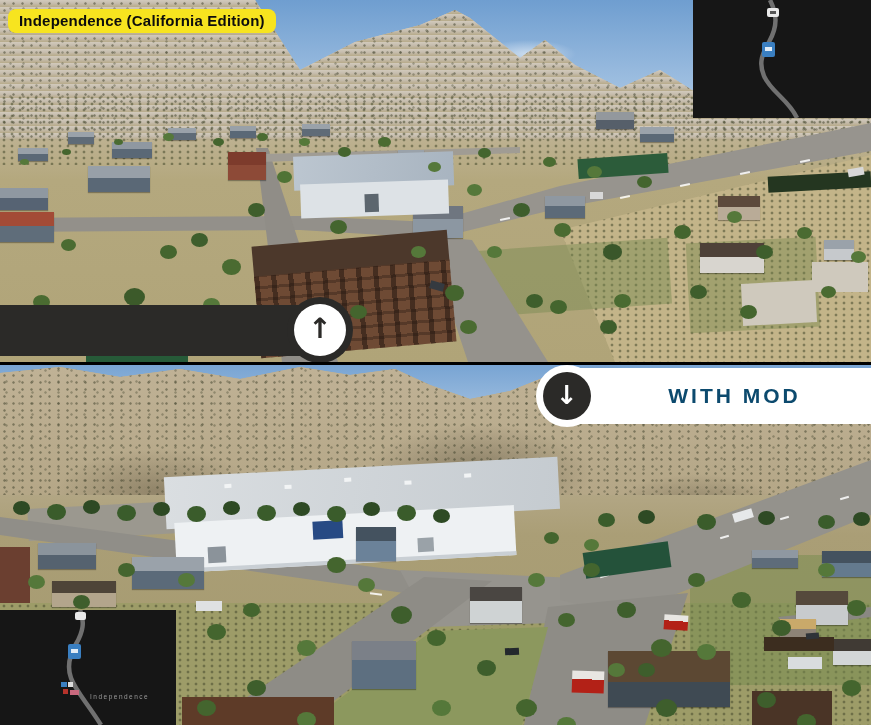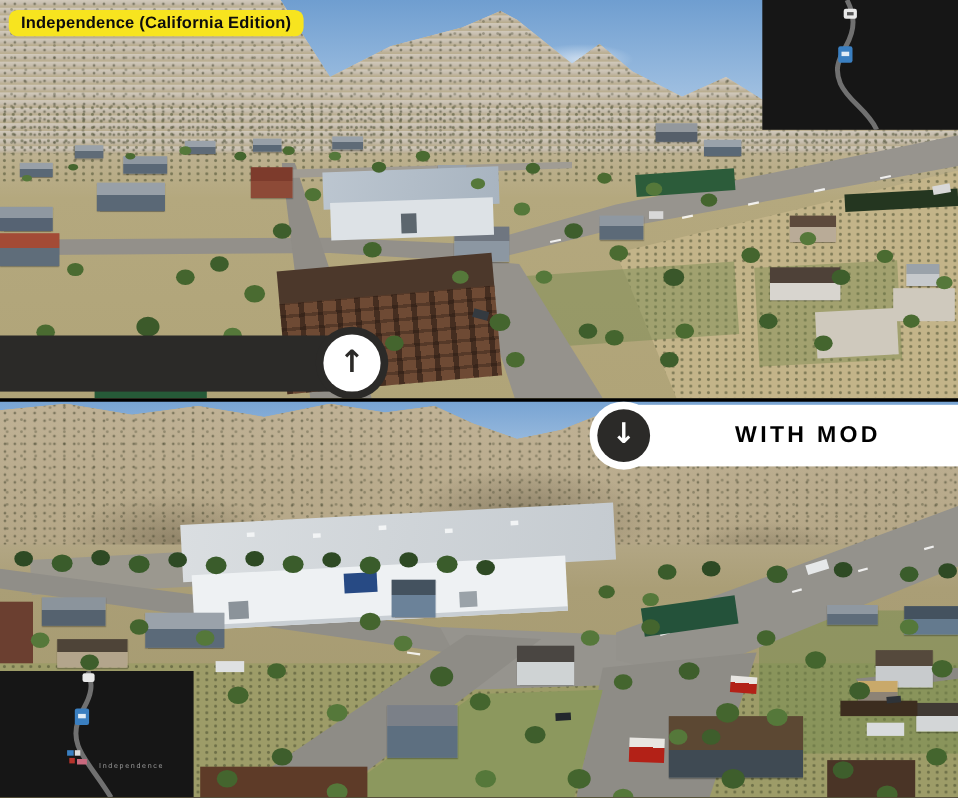--- a/index.html
+++ b/index.html
@@ -1,18 +1,18 @@
 <!DOCTYPE html>
 <html><head>
 <meta charset="utf-8">
 <style>
   html,body{margin:0;padding:0;background:#000;font-family:"Liberation Sans",sans-serif;}
   #stage{position:relative;width:871px;height:725px;overflow:hidden;background:#b4a87e;}
   .panel{position:absolute;left:0;width:871px;overflow:hidden;}
-  #panel-top{top:0;height:362px;border-bottom:8px solid #000000;}
+  #panel-top{top:0;height:362px;border-bottom:3px solid #000000;}
   #panel-bottom{top:365px;height:360px;}
   i,.el{position:absolute;display:block;}
   .fill{left:0;top:0;width:100%;height:100%;}
   .dots{background-image:radial-gradient(circle, rgba(70,75,45,.55) 0 .9px, transparent 1.8px);background-size:8px 6px;}
   .dots2{background-image:radial-gradient(circle, rgba(60,62,40,.5) 0 .8px, transparent 1.6px),radial-gradient(circle, rgba(60,62,40,.35) 0 .8px, transparent 1.6px);background-size:9px 7px,13px 11px;background-position:0 0,4px 3px;}
   .dash{height:2px;background:rgba(255,255,255,.85);}
   .house{box-shadow:0 1px 1px rgba(0,0,0,.3);}
   .tree{width:13px;height:10px;border-radius:50%;background:transparent;left:0;top:0;}
   .trees-top{box-shadow:193px 235px 0 2px #3e5e2c,225px 262px 0 3px #4a6b31,128px 292px 0 4px #3c5a2a,205px 300px 0 2px #55783a,62px 240px 0 1px #4a6b31,278px 172px 0 1px #4f7335,332px 222px 0 2px #44652e,468px 185px 0 1px #55783a,515px 205px 0 2px #3e5e2c,556px 225px 0 2px #4a6b31,606px 247px 0 3px #3a572a,488px 247px 0 1px #55783a,448px 288px 0 3px #44652e,528px 296px 0 2px #3e5e2c,616px 296px 0 2px #4a6b31,676px 227px 0 2px #44652e,728px 212px 0 1px #55783a,758px 247px 0 2px #3e5e2c,798px 228px 0 1px #4a6b31,638px 177px 0 1px #44652e,588px 167px 0 1px #55783a,543px 157px 0 0 #4a6b31,478px 148px 0 0 #44652e,428px 162px 0 0 #55783a,378px 137px 0 0 #4a6b31,338px 147px 0 0 #44652e,298px 137px 0 -1px #55783a,256px 132px 0 -1px #4a6b31,212px 137px 0 -1px #44652e,162px 132px 0 -1px #55783a,112px 137px 0 -2px #4a6b31,60px 147px 0 -2px #44652e,18px 157px 0 -2px #55783a,250px 205px 0 2px #3e5e2c,162px 247px 0 2px #44652e,95px 317px 0 3px #3c5a2a,35px 297px 0 2px #4a6b31,412px 247px 0 1px #55783a,692px 287px 0 2px #3e5e2c,742px 307px 0 2px #44652e,822px 287px 0 1px #4a6b31,852px 252px 0 1px #55783a,552px 302px 0 2px #44652e,602px 322px 0 2px #3e5e2c,462px 322px 0 2px #4a6b31,352px 307px 0 2px #44652e,302px 327px 0 2px #3e5e2c;}
   .trees-bottom{box-shadow:15px 138px 0 2px #2e4a24,50px 142px 0 3px #3a5c2b,85px 137px 0 2px #2e4a24,120px 143px 0 3px #3a5c2b,155px 139px 0 2px #2e4a24,190px 144px 0 3px #3a5c2b,225px 138px 0 2px #2e4a24,260px 143px 0 3px #3a5c2b,295px 139px 0 2px #2e4a24,330px 144px 0 3px #3a5c2b,365px 139px 0 2px #2e4a24,400px 143px 0 3px #3a5c2b,435px 146px 0 2px #2e4a24,600px 150px 0 2px #3a5c2b,640px 147px 0 2px #2e4a24,700px 152px 0 3px #3a5c2b,760px 148px 0 2px #2e4a24,820px 152px 0 2px #3a5c2b,855px 149px 0 2px #2e4a24,330px 195px 0 3px #44652e,360px 215px 0 2px #55783a,395px 245px 0 4px #3e5e2c,430px 268px 0 3px #44652e,300px 278px 0 3px #55783a,245px 240px 0 2px #44652e,530px 210px 0 2px #55783a,585px 200px 0 2px #44652e,620px 240px 0 3px #3e5e2c,655px 278px 0 4px #44652e,700px 282px 0 3px #55783a,735px 230px 0 3px #44652e,775px 258px 0 3px #3e5e2c,820px 200px 0 2px #55783a,850px 238px 0 3px #44652e,480px 298px 0 3px #3e5e2c,520px 338px 0 4px #44652e,435px 338px 0 3px #55783a,660px 338px 0 4px #3e5e2c,845px 318px 0 3px #44652e,610px 300px 0 2px #55783a,560px 250px 0 2px #44652e,180px 210px 0 2px #55783a,120px 200px 0 2px #44652e,75px 232px 0 2px #3e5e2c,30px 212px 0 2px #55783a,210px 262px 0 3px #44652e,150px 282px 0 3px #3e5e2c,95px 308px 0 3px #44652e,40px 292px 0 2px #55783a,250px 318px 0 3px #3e5e2c,200px 338px 0 3px #44652e,300px 350px 0 3px #55783a,760px 330px 0 3px #3e5e2c,800px 352px 0 3px #44652e,560px 355px 0 3px #55783a,640px 300px 0 2px #3e5e2c,690px 210px 0 2px #44652e,585px 175px 0 1px #55783a,545px 168px 0 1px #44652e;}
@@ -173,21 +173,21 @@
 
     <i style="left:664px;top:250px;width:24px;height:15px;background:linear-gradient(#e8e6e2 0 40%,#b32117 0);transform:rotate(4deg);"></i>
     <i style="left:572px;top:306px;width:32px;height:22px;background:linear-gradient(#e8e6e2 0 38%,#b32117 0);transform:rotate(2deg);"></i>
     <i style="left:733px;top:146px;width:20px;height:9px;background:#e6e8e9;transform:rotate(-17deg);"></i>
     <i style="left:196px;top:236px;width:26px;height:10px;background:#dfe1e2;"></i>
     <i style="left:806px;top:268px;width:13px;height:6px;background:#2e3338;transform:rotate(-5deg);"></i>
     <i style="left:505px;top:283px;width:14px;height:7px;background:#23282d;transform:rotate(-3deg);"></i>
 
     <i class="circle" style="left:536px;top:0;width:62px;height:62px;background:#ffffff;"></i>
     <i style="left:566px;top:3px;width:305px;height:56px;background:#ffffff;"></i>
-    <div class="el bar-text" style="left:598px;top:3px;width:273px;height:56px;line-height:56px;color:#000000;"><span>WITH MOD</span></div>
+    <div class="el bar-text" style="left:598px;top:3px;width:273px;height:56px;line-height:56px;color:#0c4a6e;"><span>WITH MOD</span></div>
     <div class="el circle" style="left:543px;top:7px;width:48px;height:48px;background:#2b2a28;">
       <span class="arrow el" style="left:0;top:0;width:48px;height:48px;line-height:46px;font-size:26px;color:#ffffff;">↓</span>
     </div>
 
     <div class="minimap el" style="left:0;top:245px;width:176px;height:115px;">
       <svg width="176" height="115" viewBox="0 0 176 115" style="position:absolute;left:0;top:0;">
         <path d="M80,0 C85,12 83,22 76,34 C69,46 67,57 71,68 C75,80 88,94 101,115" stroke="#707070" stroke-width="4.5" fill="none"></path>
       </svg>
       <i style="left:75px;top:2px;width:11px;height:8px;background:#e9e9e9;border-radius:2px;"></i>
       <i style="left:68px;top:34px;width:13px;height:15px;background:#3a7fc1;border-radius:2px;"></i>

